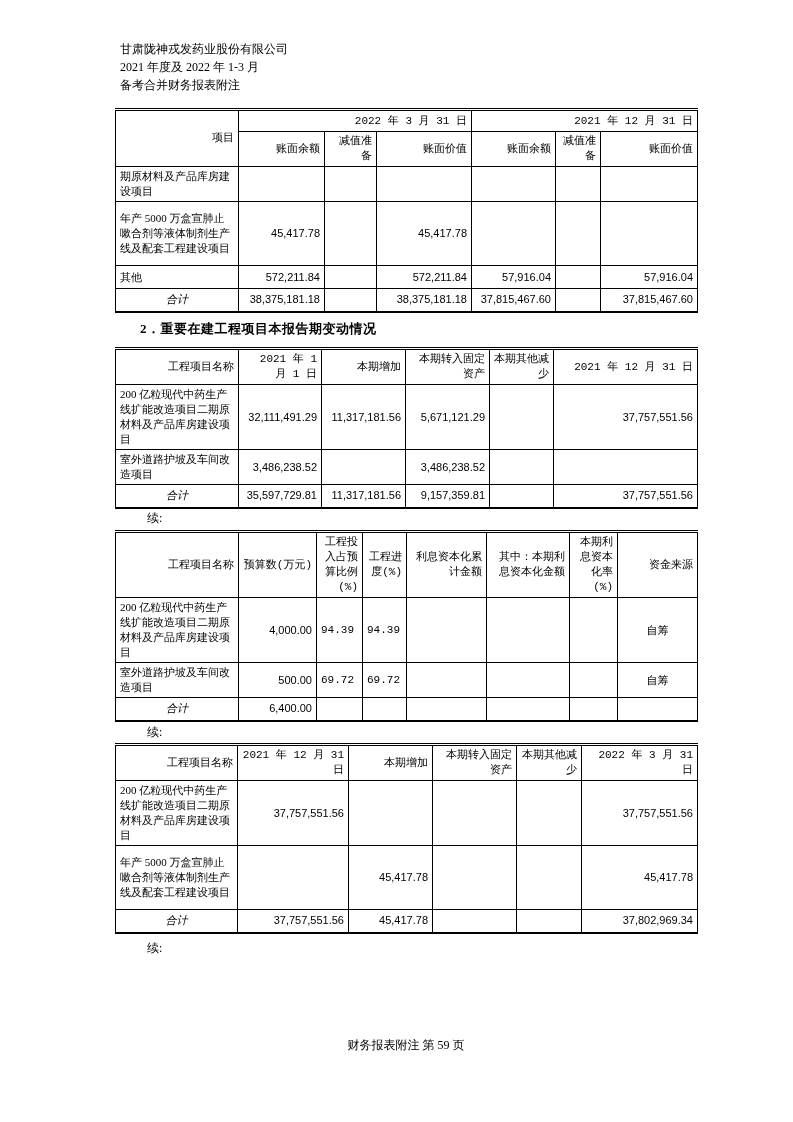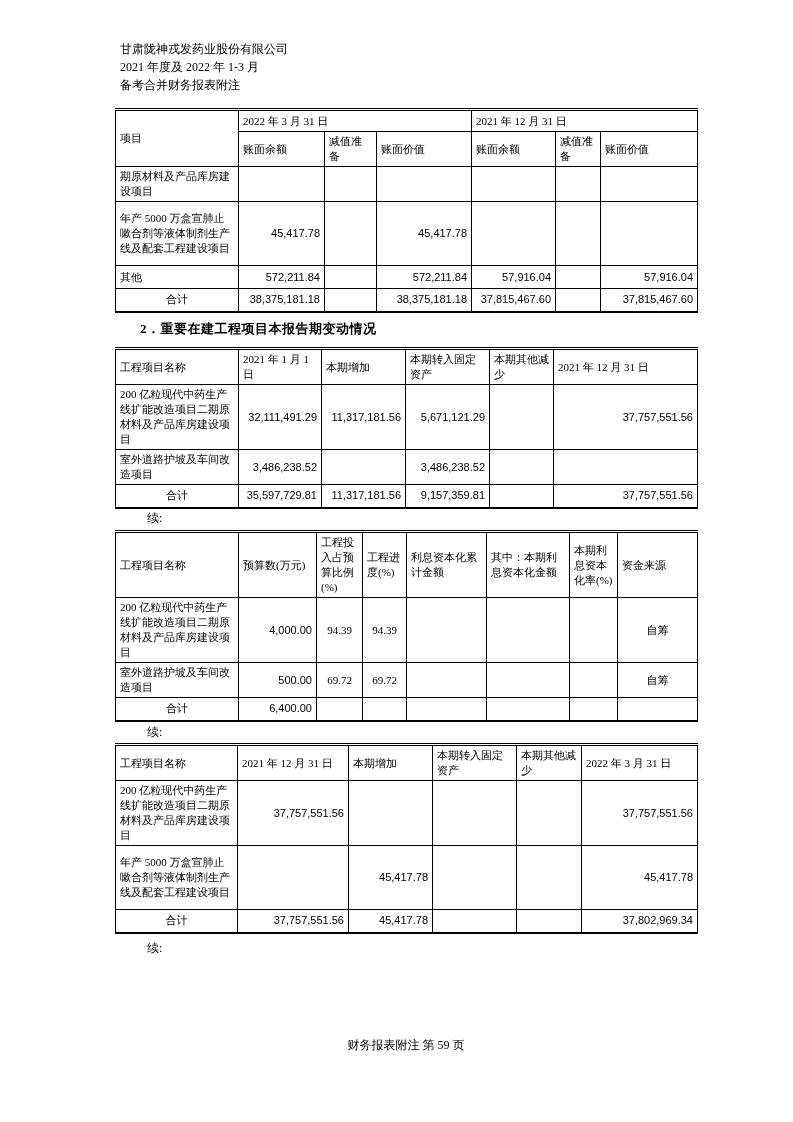--- a/index.html
+++ b/index.html
@@ -14,27 +14,27 @@
   .cont { position:absolute; left:147px; font-size:12px; }
   .cont1 { top:510px; } .cont2 { top:724px; } .cont3 { top:940px; }
   .page-footer { position:absolute; left:115px; width:582px; top:1037px;
     text-align:center; font-size:12px; }
 
   table { position:absolute; left:115px; width:582px; border-collapse:collapse;
     table-layout:fixed; background:#fff;
     border-top:3px double #000; border-bottom:2px solid #000; }
   th,td { border:1px solid #000; font-size:11px; line-height:15px; padding:2px 4px;
     overflow:hidden; vertical-align:middle; }
-  th { font-weight:normal; text-align:left;
-    font-family:Liberation Serif, serif; }
+  th { font-weight:normal; text-align:right;
+    font-family:Liberation Mono, monospace; }
   td.name { text-align:left; }
   td.num { text-align:right; font-family:"Liberation Sans","DejaVu Sans",sans-serif; }
-  td.pct { text-align:center; font-family:Liberation Serif, serif; }
+  td.pct { text-align:left; font-family:Liberation Mono, monospace; }
   td.ctr { text-align:center; }
-  tr.total td.name { text-align:center; }
+  tr.total td.name { text-align:center;font-style:italic; }
 
   .t1 { top:108px; } .t2 { top:347px; } .t3 { top:530px; } .t4 { top:743px; }
   .t1 tr.hrow { height:22px; }
   .t2 tr.hrow { height:32px; }
   .t3 tr.hrow { height:62px; }
   .t4 tr.hrow { height:32px; }
   tr.r1l { height:23px; }   
   tr.r2l { height:34px; }   
   tr.r4l { height:64px;margin-left:32px; }   
   tr.total { height:23px; }

